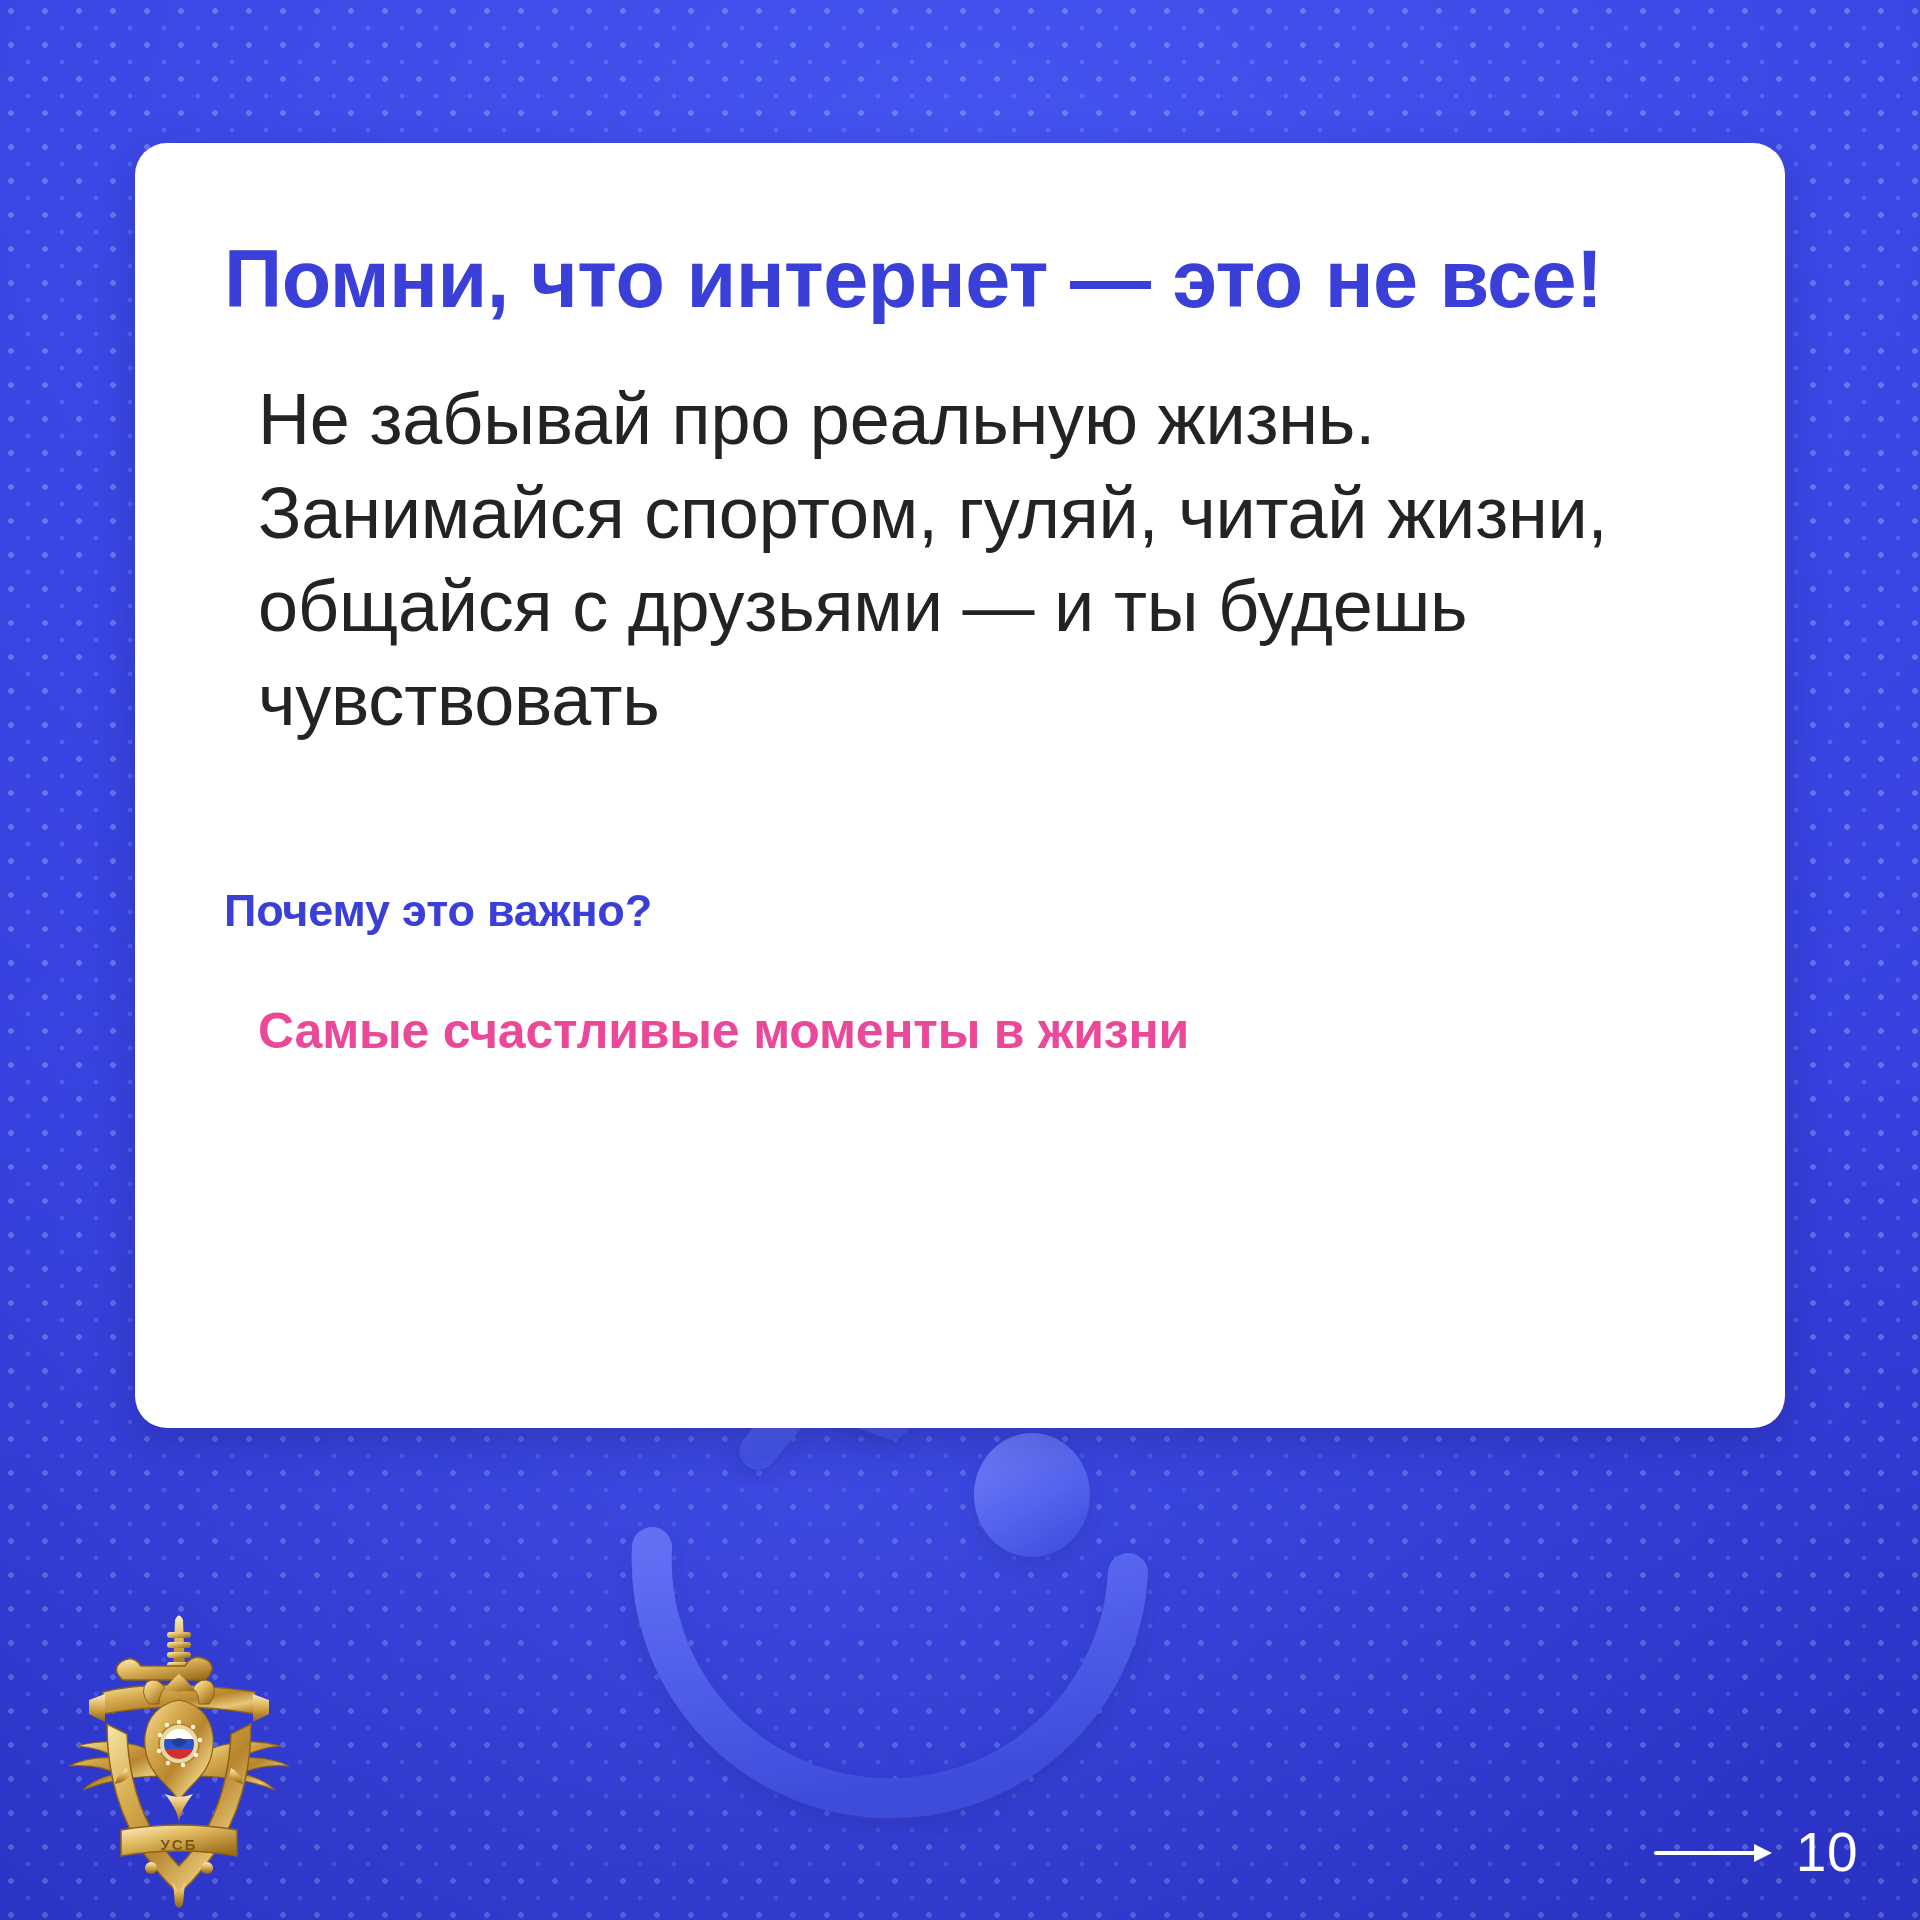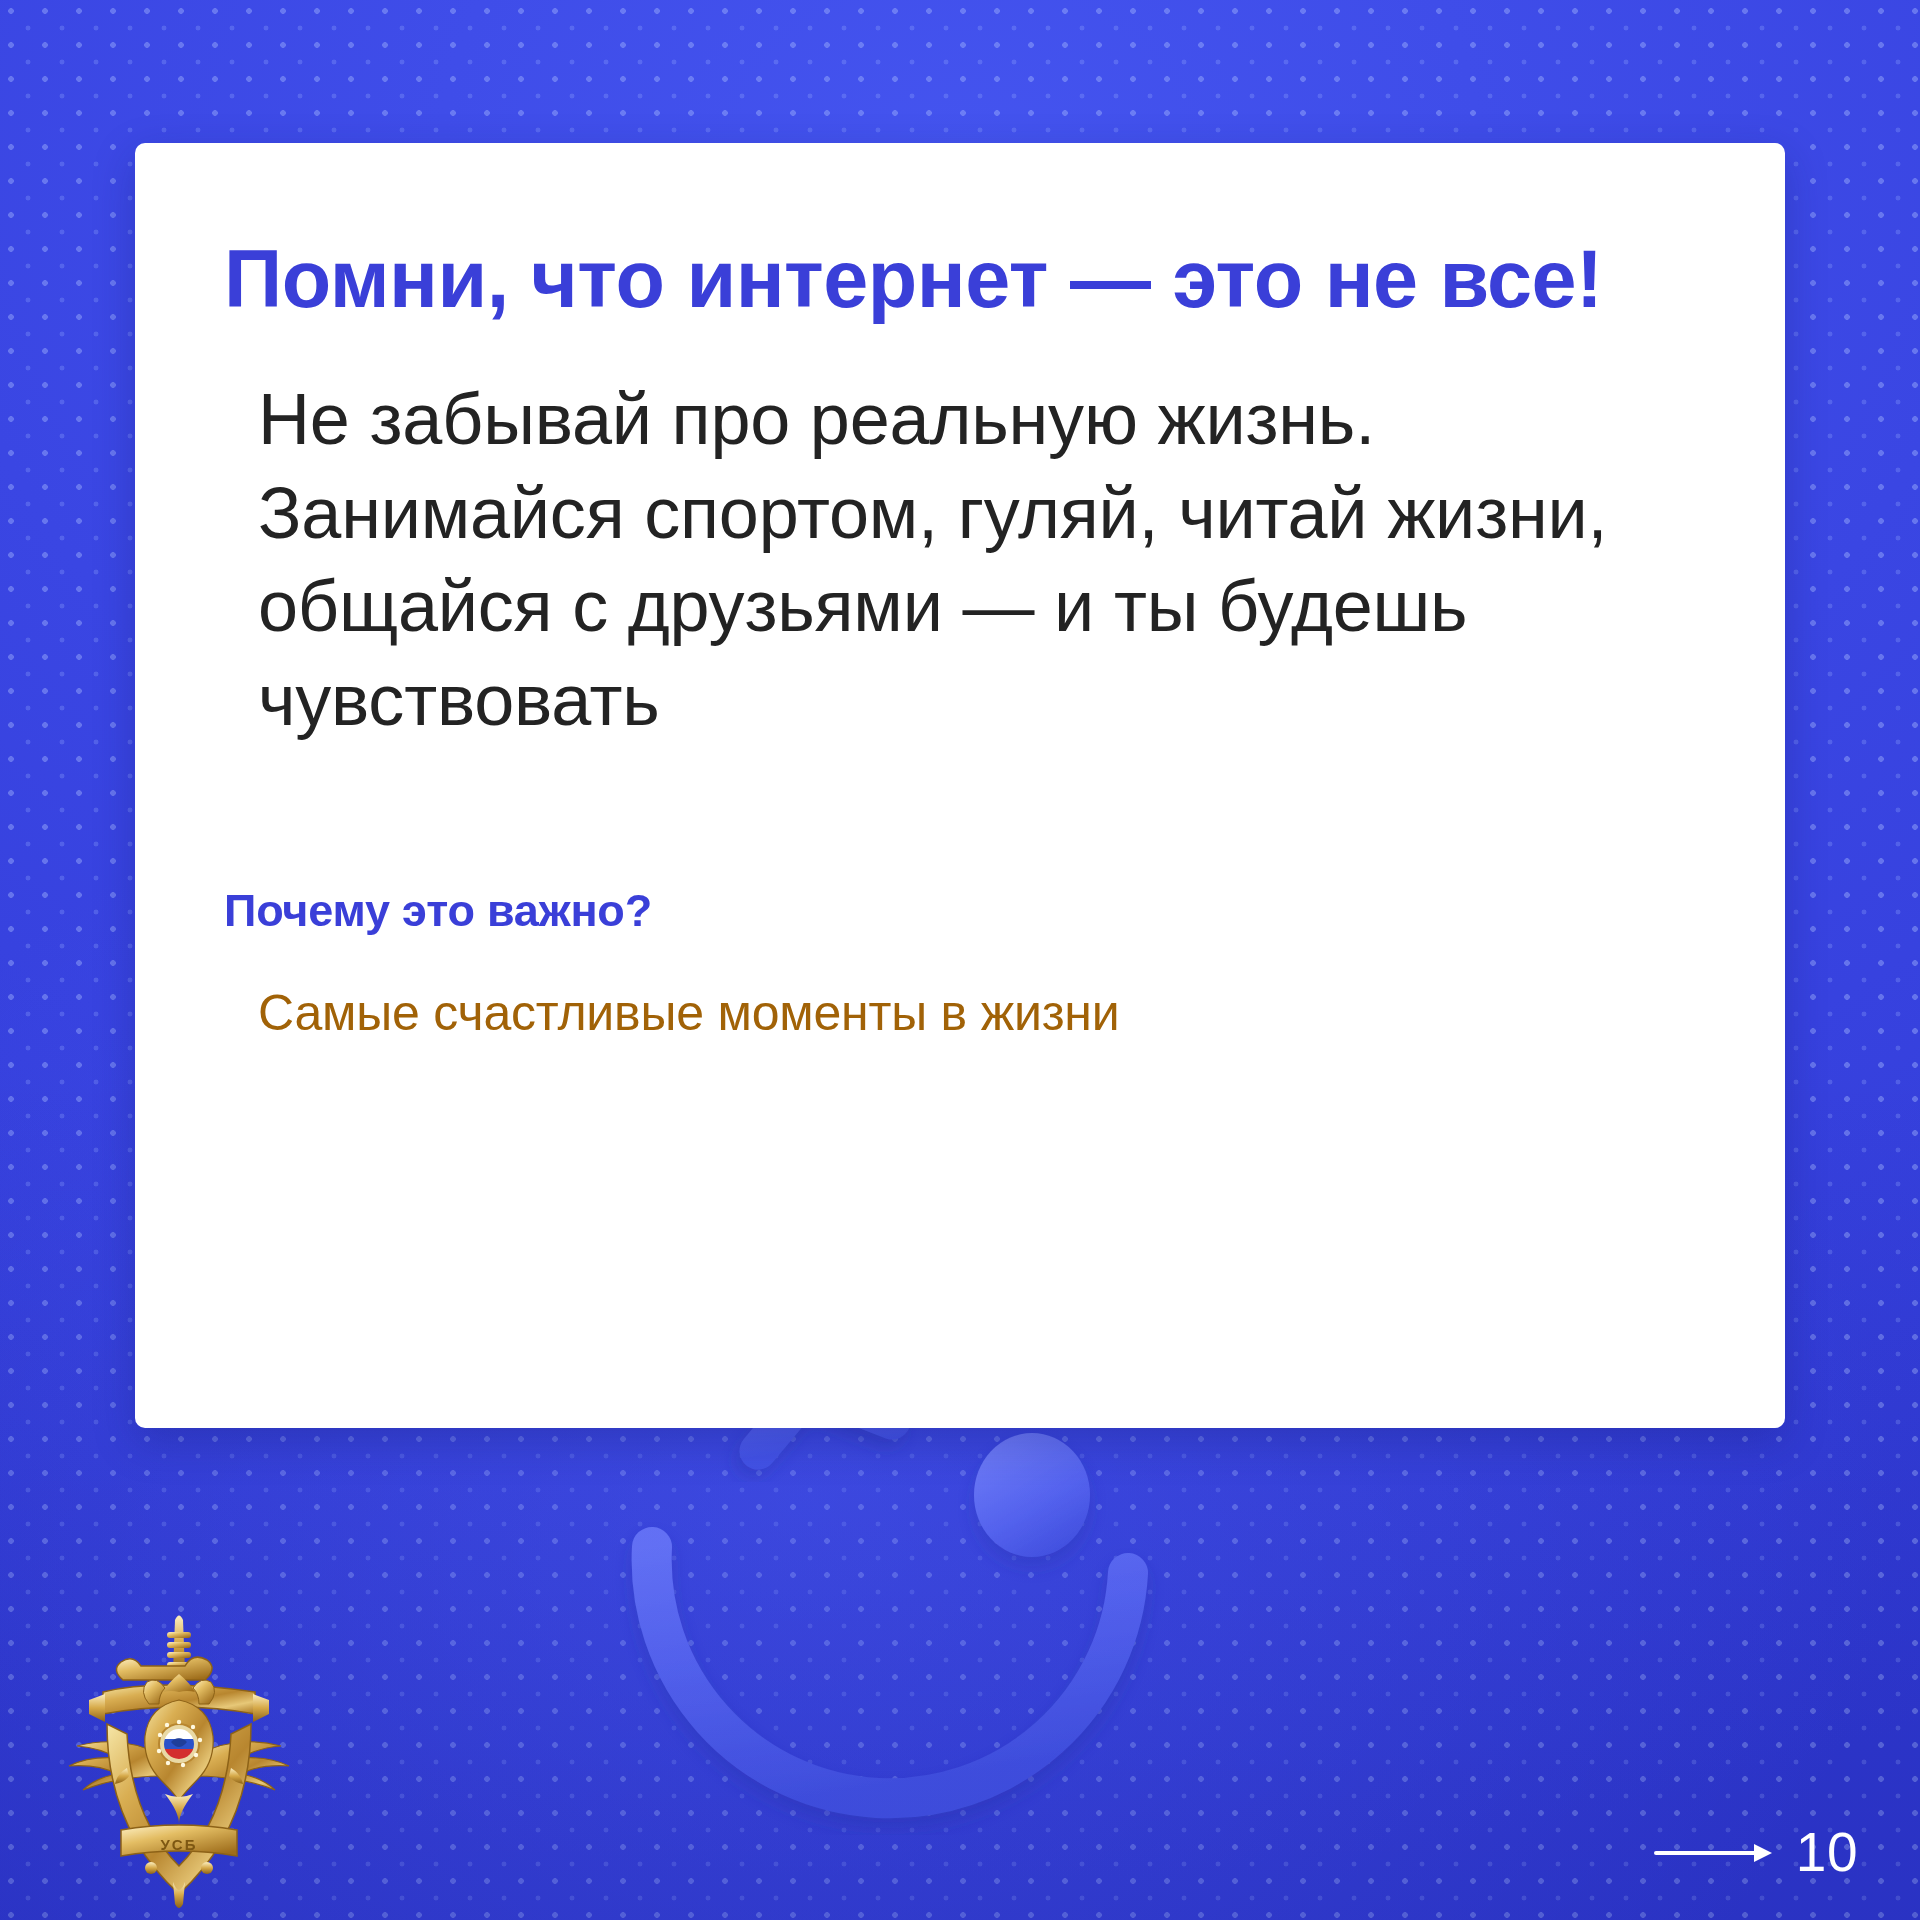--- a/index.html
+++ b/index.html
@@ -66,21 +66,21 @@
   }
 
   
   .card {
     position: absolute;
     left: 135px;
     top: 143px;
     width: 1650px;
     height: 1285px;
     background: #ffffff;
-    border-radius: 10px;
+    border-radius: 32px;
     box-shadow: 0 14px 42px rgba(20, 28, 120, 0.30);
   }
 
   .card-inner {
     position: absolute;
     left: 0;
     top: 0;
     right: 0;
     bottom: 0;
     padding: 96px 70px 0 89px;
@@ -109,24 +109,24 @@
   .subtitle {
     margin: 139px 0 0 0;
     color: #3a3fd8;
     font-size: 45px;
     font-weight: 700;
     line-height: 1.1;
     letter-spacing: -0.2px;
   }
 
   .answer-text {
-    margin: 44px 0 0 34px;
-    color: #a16207;
+    margin: 62px 0 0 34px;
+    color: #ec4899;
     font-size: 50px;
-    font-weight: 400;
+    font-weight: 700;
     line-height: 1.34;
     letter-spacing: -0.2px;
   }
 
   .tline { display: block; }
 
   
   .emblem {
     position: absolute;
     left: 63px;

